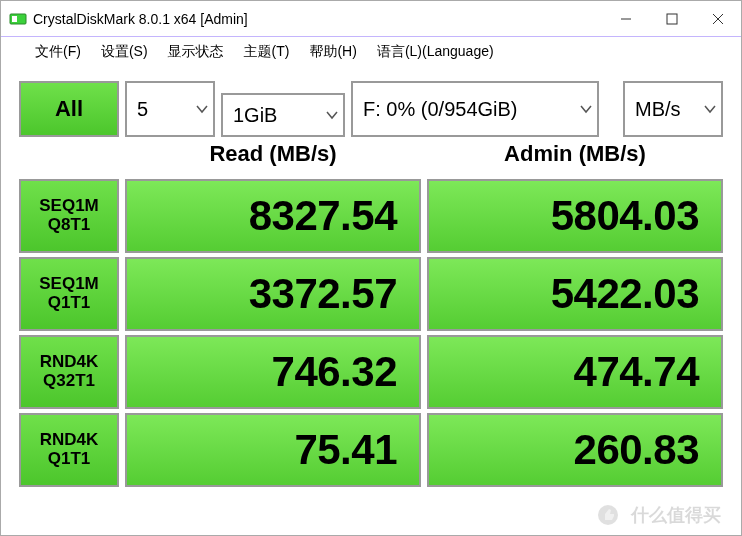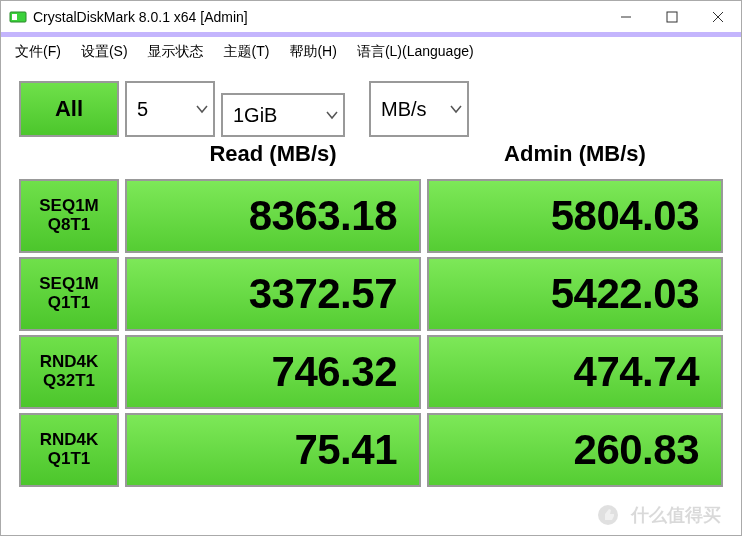--- a/index.html
+++ b/index.html
@@ -1,24 +1,24 @@
 <!DOCTYPE html>
 <html><head>
 <meta charset="utf-8">
 <style>
   * { box-sizing: border-box; margin: 0; padding: 0; font-family: "Microsoft YaHei", "Segoe UI", Arial, sans-serif; }
   body { background: #f0f0f0; }
   .window { width: 742px; height: 536px; background: #fff; border: 1px solid #aaa; display: flex; flex-direction: column; }
-  .titlebar { height: 36px; display: flex; align-items: center; padding: 0 0 0 8px; border-bottom: 5px solid #c4b5fd; }
+  .titlebar { height: 36px; display: flex; align-items: center; padding: 0 0 0 8px; border-bottom: 1px solid #c4b5fd; }
   .titlebar-icon { width: 18px; height: 18px; margin-right: 6px; }
   .title-text { font-size: 14px; color: #000; flex: 1; }
   .win-controls { display: flex; height: 100%; }
   .win-btn { width: 46px; height: 100%; display: flex; align-items: center; justify-content: center; cursor: pointer; }
   .win-btn svg { stroke: #333; stroke-width: 1; fill: none; }
-  .menubar { height: 30px; display: flex; align-items: center; padding: 0 6px; gap: 4px; font-size: 14px; color: #000; }
+  .menubar { height: 30px; display: flex; align-items: center; padding: 0 26px; gap: 4px; font-size: 14px; color: #000; }
   .menu-item { padding: 2px 8px; cursor: pointer; }
   .content { flex: 1; padding: 14px 18px 24px 18px; display: flex; flex-direction: column; gap: 4px; }
   .controls-row { display: flex; gap: 6px; height: 56px; border-radius: 14px; }
   .all-btn { flex: 0 0 100px; background: linear-gradient(#6fe04a,#4cc62c); border: 2px solid #999; display: flex; align-items: center; justify-content: center; font-size: 22px; font-weight: bold; color: #000; cursor: pointer; }
   .dropdown { border: 2px solid #999; background: #fff; display: flex; align-items: center; justify-content: space-between; padding: 0 4px 0 10px; font-size: 20px; cursor: pointer; position: relative; }
   .dd-runs { flex: 0 0 90px; }
   .dd-size { flex: 0 0 124px; margin-top: 12px; }
   .dd-drive { flex: 1; }
   .dd-unit { flex: 0 0 100px; margin-left: 18px; }
   .chev { width: 14px; height: 14px; }
@@ -80,40 +80,46 @@
         <svg class="chev" viewBox="0 0 14 14">
             <polyline points="2,4 7,10 12,4" fill="none" stroke="#555" stroke-width="1.5"></polyline>
           </svg>
       </div>
       <div class="dropdown dd-size">
         <span>1GiB</span>
         <svg class="chev" viewBox="0 0 14 14">
             <polyline points="2,4 7,10 12,4" fill="none" stroke="#555" stroke-width="1.5"></polyline>
           </svg>
       </div>
+      <div class="dropdown dd-drive">
+        <span>F: 0% (0/954GiB)</span>
+        <svg class="chev" viewBox="0 0 14 14">
+            <polyline points="2,4 7,10 12,4" fill="none" stroke="#555" stroke-width="1.5"></polyline>
+          </svg>
+      </div>
       <div class="dropdown dd-unit">
         <span>MB/s</span>
         <svg class="chev" viewBox="0 0 14 14">
             <polyline points="2,4 7,10 12,4" fill="none" stroke="#555" stroke-width="1.5"></polyline>
           </svg>
       </div>
     </div>
 
     <div class="headers-row">
       <div class="h-spacer"></div>
       <div class="h-col">Read (MB/s)</div>
       <div class="h-col">Admin (MB/s)</div>
     </div>
 
     <div class="bench-row">
       <div class="test-btn">
         <span>SEQ1M</span>
         <span>Q8T1</span>
       </div>
-      <div class="val-cell">8363.18</div>
+      <div class="val-cell">8327.54</div>
       <div class="val-cell">5804.03</div>
     </div>
 
     <div class="bench-row">
       <div class="test-btn">
         <span>SEQ1M</span>
         <span>Q1T1</span>
       </div>
       <div class="val-cell">3372.57</div>
       <div class="val-cell">5422.03</div>

